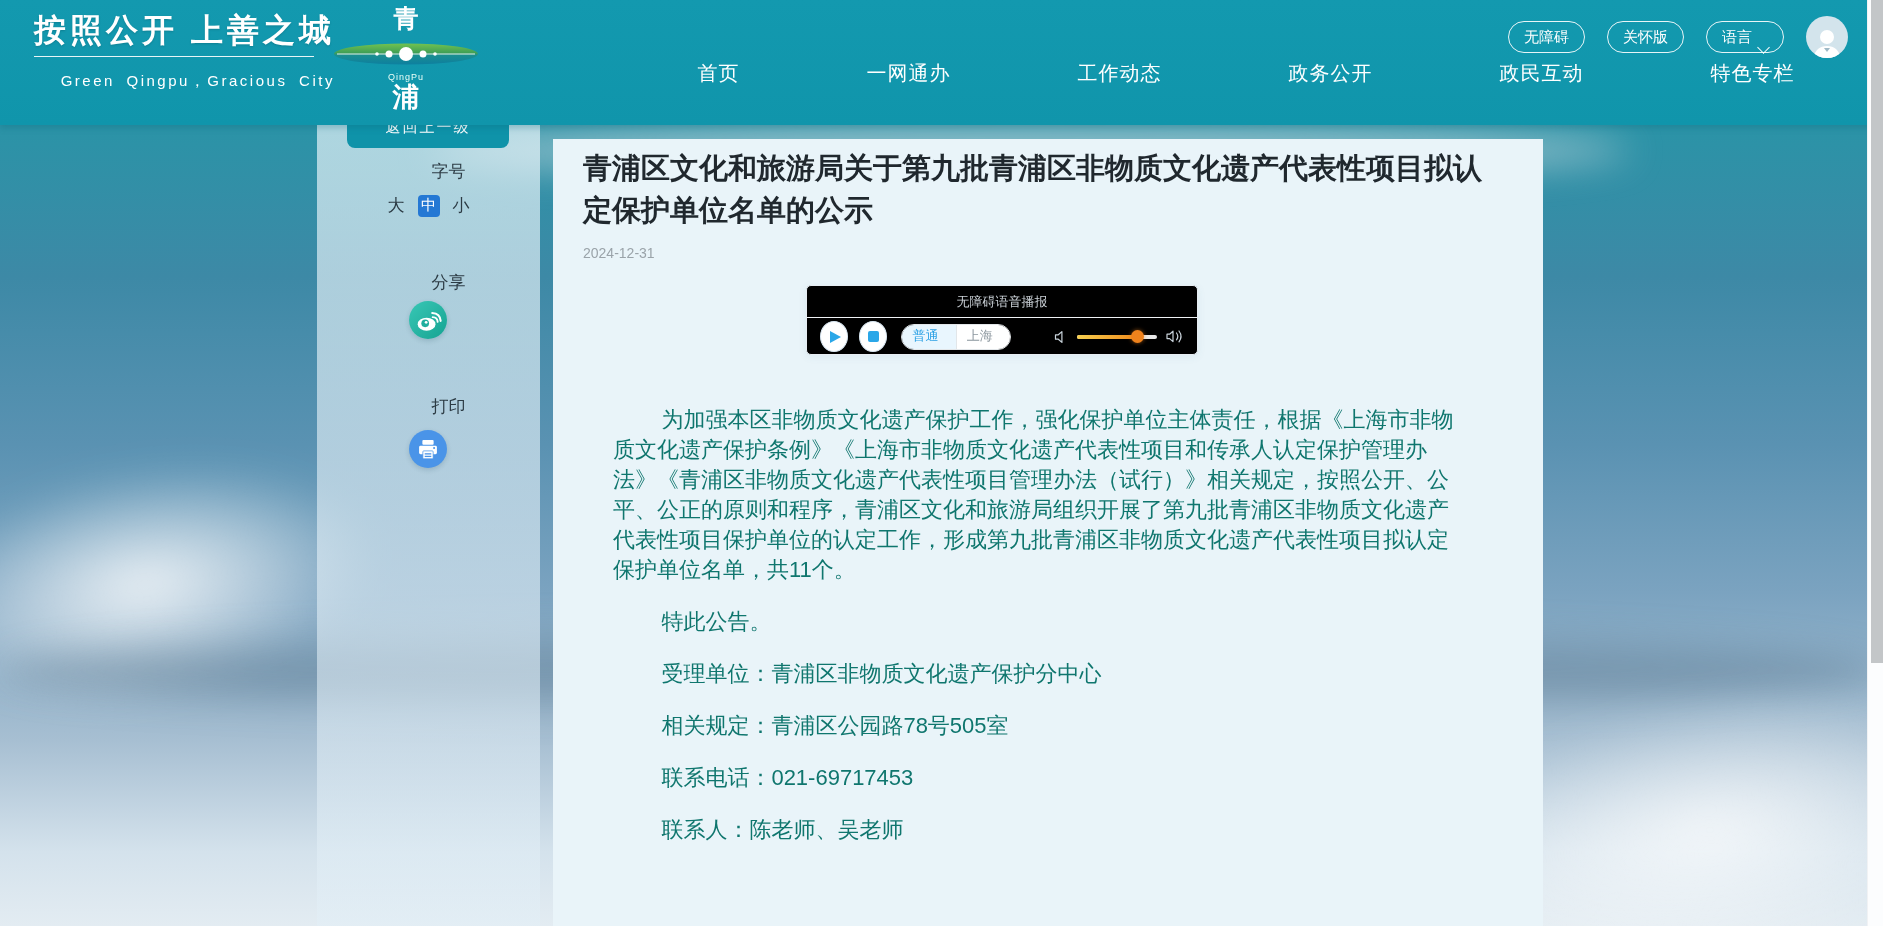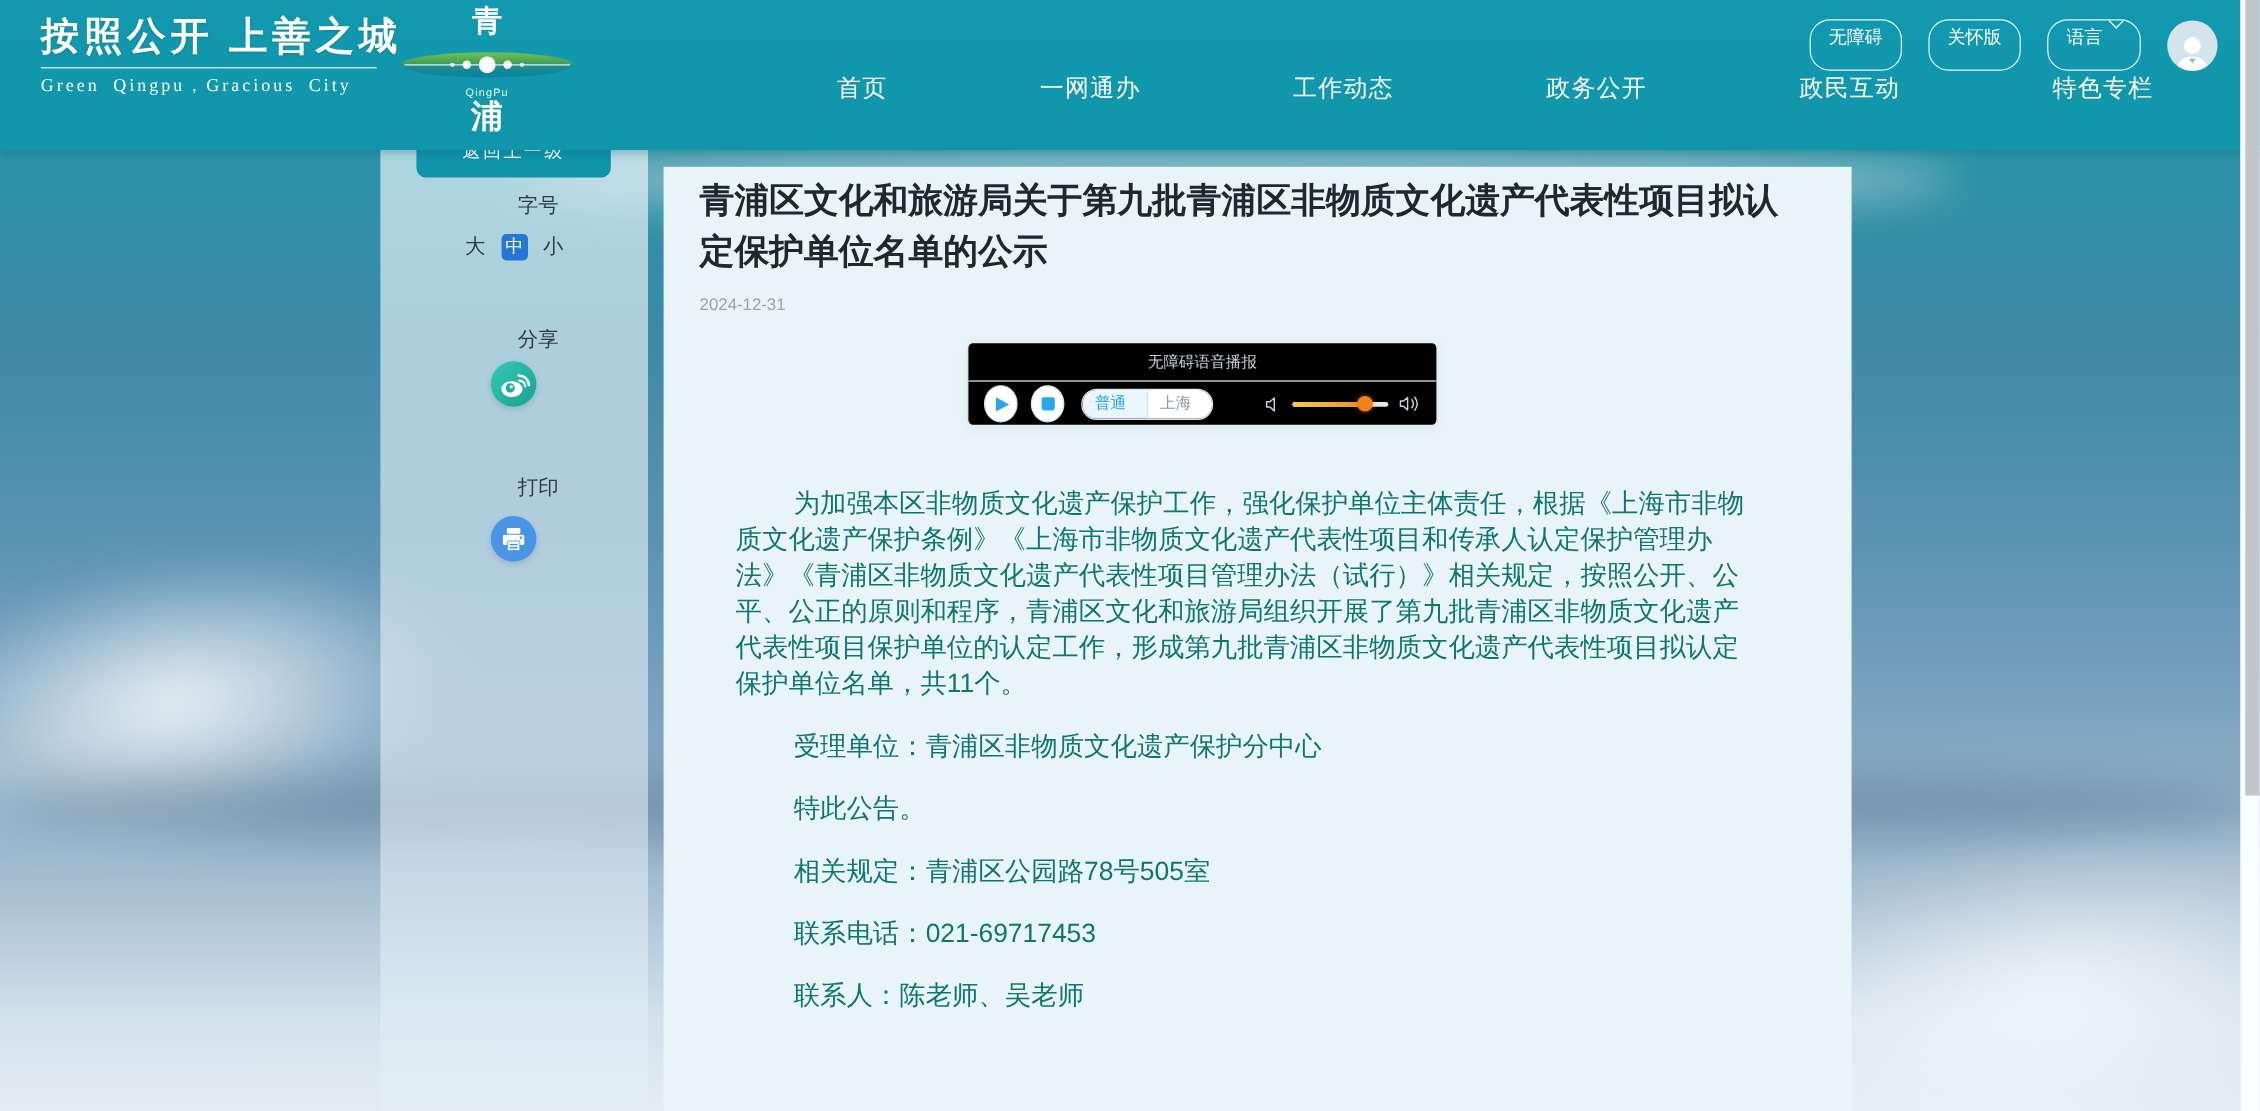--- a/index.html
+++ b/index.html
@@ -29,34 +29,34 @@
   .scroll-thumb{position:absolute;left:3px;top:0;width:12px;height:663px;background:#c3c6c8;}
 
   
   .header{position:absolute;left:0;top:0;width:1883px;height:125px;z-index:40;
     background:linear-gradient(180deg,#1399af 0%,#1095ab 100%);
     box-shadow:0 3px 6px rgba(8,90,110,.25);}
   .logo-left{position:absolute;left:34px;top:8px;color:#fff;}
   .slogan-cn{font-size:32px;font-weight:bold;letter-spacing:4px;line-height:44px;
     text-shadow:0 1px 2px rgba(0,60,70,.25);}
   .slogan-line{width:280px;height:1px;background:rgba(255,255,255,.9);margin-top:4px;}
-  .slogan-en{font-family:Liberation Serif, serif;font-size:15px;
-    letter-spacing:2.5px;word-spacing:5px;margin-top:5px;}
+  .slogan-en{font-family:Liberation Sans, sans-serif;font-size:15px;
+    letter-spacing:2.5px;word-spacing:5px;margin-top:15px;text-align:right;}
   .logo-center{position:absolute;left:330px;top:0;width:152px;height:125px;color:#fff;text-align:center;}
   .logo-qing{font-size:25px;line-height:36px;font-weight:bold;}
   .logo-island{display:block;margin:0 auto;}
   .logo-qingpu-en{font-size:9px;letter-spacing:1px;line-height:10px;color:#eafff7;}
   .logo-pu{font-size:27px;line-height:30px;font-weight:bold;}
   .nav{position:absolute;left:634px;top:0;width:1224px;height:125px;display:flex;
     justify-content:space-around;align-items:flex-end;padding-bottom:38px;box-sizing:border-box;}
   .nav-item{color:#fff;font-size:20px;letter-spacing:1px;cursor:pointer;white-space:nowrap;}
   .quick{position:absolute;right:35px;top:16px;display:flex;align-items:center;gap:22px;}
-  .pill{height:43px;line-height:30px;padding:0 15px;border:1px solid rgba(255,255,255,.9);
+  .pill{height:32px;line-height:30px;padding:0 15px;border:1px solid rgba(255,255,255,.9);
     border-radius:17px;color:#fff;font-size:15px;box-sizing:border-box;display:flex;
-    align-items:flex-start;gap:7px;cursor:pointer;}
+    align-items:flex-end;gap:7px;cursor:pointer;}
   .caret{width:8px;height:8px;border-right:1.5px solid #fff;border-bottom:1.5px solid #fff;
     transform:rotate(45deg);margin-top:-4px;}
   .avatar{width:42px;height:42px;border-radius:50%;background:#d3e4ec;display:flex;
     align-items:flex-end;justify-content:center;overflow:hidden;cursor:pointer;}
 
   
   .side-panel{position:absolute;left:317px;top:125px;width:223px;height:801px;
     background:linear-gradient(180deg,rgba(236,246,251,.68),rgba(226,239,247,.5));z-index:10;}
   .back-btn{position:absolute;left:347px;top:106px;width:162px;height:42px;z-index:20;
     background:#0f93a9;border-radius:8px;color:#fff;font-size:15px;letter-spacing:2px;
@@ -251,23 +251,23 @@
           </svg>
         </div>
       </div>
     </div>
 
     <div class="article-body">
 
         <p>为加强本区非物质文化遗产保护工作，强化保护单位主体责任，根据《上海市非物质文化遗产保护条例》《上海市非物质文化遗产代表性项目和传承人认定保护管理办法》《青浦区非物质文化遗产代表性项目管理办法（试行）》相关规定，按照公开、公平、公正的原则和程序，青浦区文化和旅游局组织开展了第九批青浦区非物质文化遗产代表性项目保护单位的认定工作，形成第九批青浦区非物质文化遗产代表性项目拟认定保护单位名单，共11个。</p>
 
 
+        <p>特此公告。</p>
+
         <p>受理单位：青浦区非物质文化遗产保护分中心</p>
-
-        <p>特此公告。</p>
 
         <p>相关规定：青浦区公园路78号505室</p>
 
         <p>联系电话：021-69717453</p>
 
         <p>联系人：陈老师、吴老师</p>
       </div>
   </div>
 
   <div class="scrollbar">

